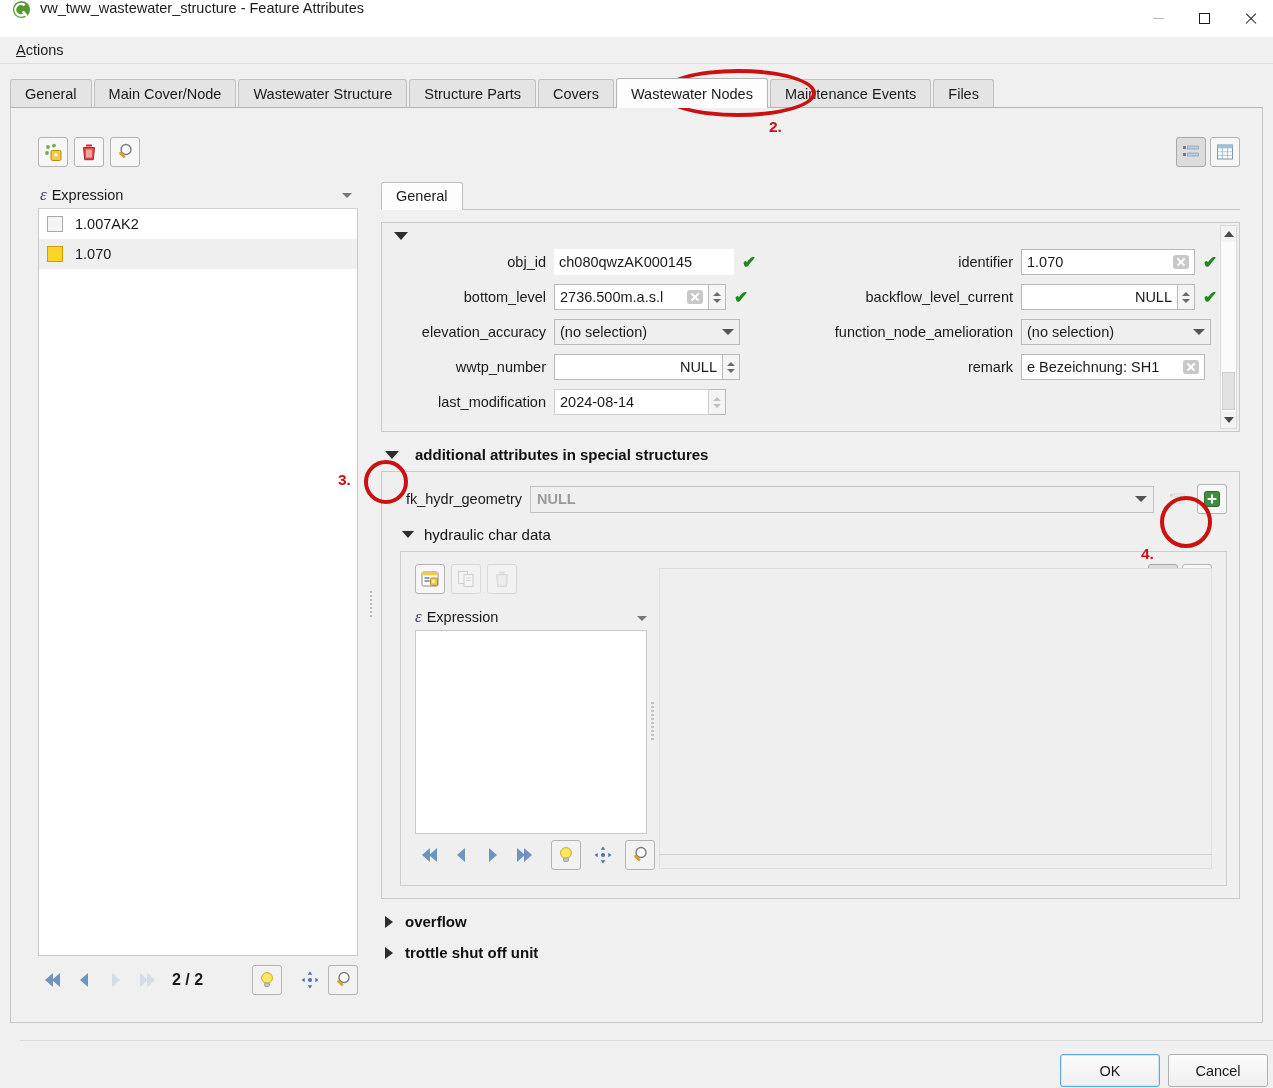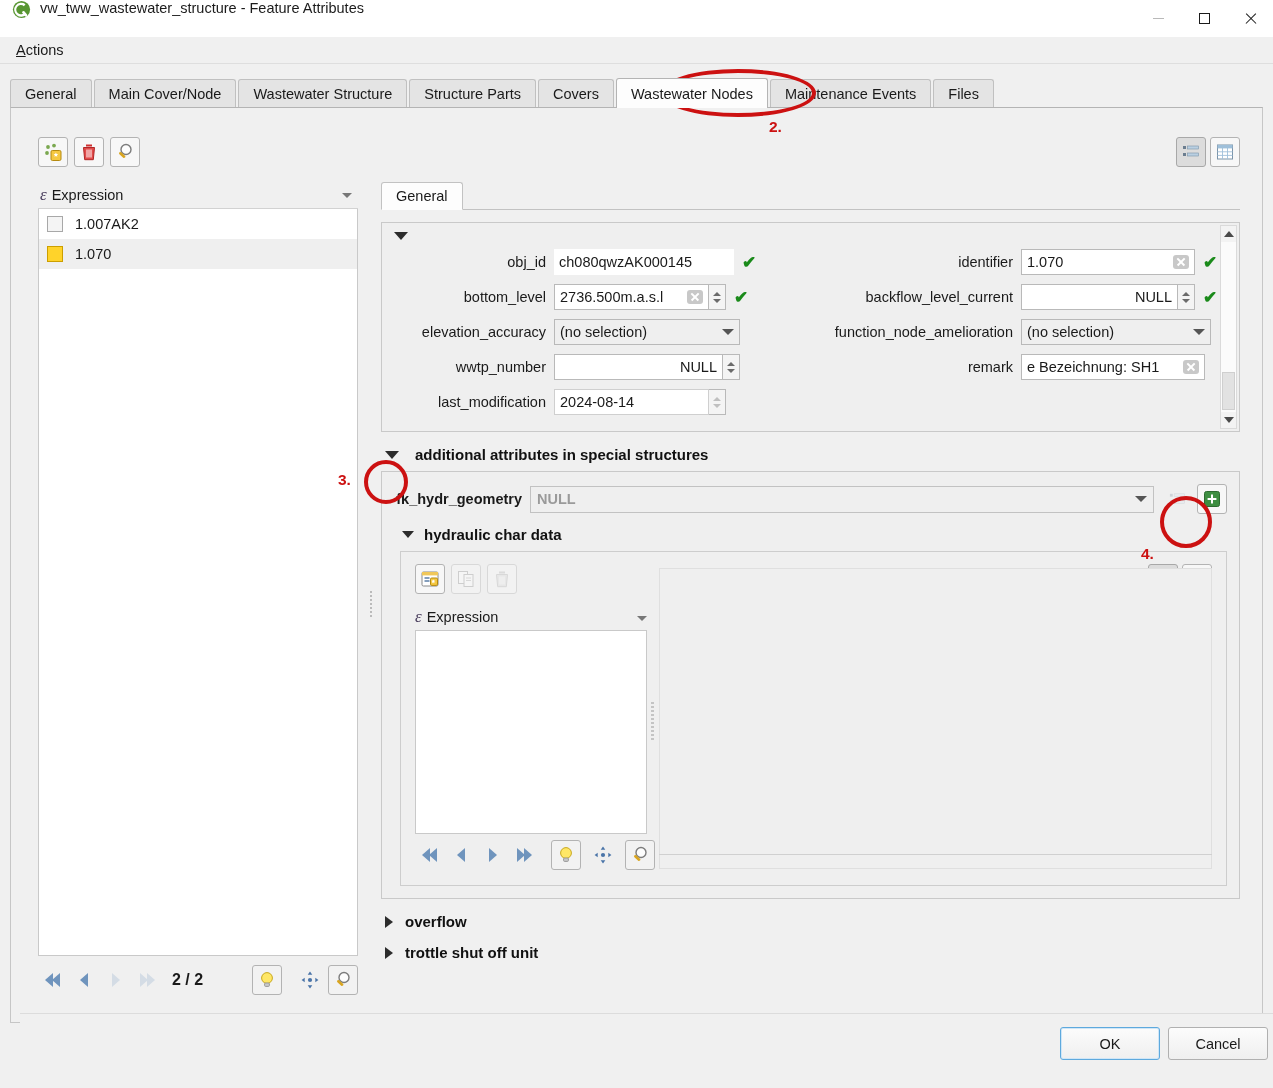--- a/index.html
+++ b/index.html
@@ -177,31 +177,31 @@
   .fscroll .thumb{position:absolute;left:1px;right:1px;bottom:18px;height:38px;background:#e2e2e2;border:1px solid #cfcfcf;}
 
   
   .sect-head{display:flex;align-items:center;gap:16px;margin-top:14px;padding-left:4px;}
   .sect-title{font-size:15px;font-weight:bold;color:#111;}
   .special-box{
     position:relative;margin-top:8px;background:#efefef;border:1px solid #c9c9c9;
     padding:12px 12px 12px 14px;
   }
   .fk-row{display:flex;align-items:center;gap:8px;}
-  .fk-lbl{font-size:14.5px;width:126px;text-align:right;font-weight:bold;}
+  .fk-lbl{font-size:14.5px;width:126px;text-align:right;}
   .fk-combo{
     flex:1 1 auto;height:27px;background:#efefef;border:1px solid #c2c2c2;
     display:flex;align-items:center;padding:0 6px;color:#9a9a9a;font-size:14.5px;font-weight:bold;
   }
   .fk-combo .arw{width:0;height:0;border-left:6px solid transparent;border-right:6px solid transparent;
     border-top:6px solid #555;margin-left:auto;}
   .fk-btns{display:flex;gap:5px;align-items:center;}
 
   .sub-head{display:flex;align-items:center;gap:10px;margin:12px 0 8px 6px;}
-  .sub-title{font-size:15px;font-weight:bold;color:#111;}
+  .sub-title{font-size:15px;font-weight:normal;color:#111;}
 
   .child-box{
     position:relative;background:#efefef;border:1px solid #cdcdcd;
     height:335px;margin-left:4px;
   }
   .cb-tb{position:absolute;left:14px;top:12px;display:flex;gap:6px;}
   .cb-tb-right{position:absolute;right:14px;top:12px;display:flex;gap:4px;}
   .cb-expr{position:absolute;left:14px;top:52px;width:232px;height:26px;
     display:flex;align-items:center;gap:5px;}
   .cb-list{position:absolute;left:14px;top:78px;width:232px;height:204px;
@@ -209,21 +209,21 @@
   .cb-nav{position:absolute;left:14px;top:288px;display:flex;align-items:center;gap:4px;}
   .cb-split{position:absolute;left:250px;top:150px;width:3px;height:40px;
     background:repeating-linear-gradient(to bottom,#c4c4c4 0 2px,transparent 2px 4px);}
   .cb-empty{position:absolute;left:258px;right:14px;top:16px;bottom:16px;background:#efefef;border:1px solid #dfdfdf;}
   .cb-sep{position:absolute;left:258px;right:14px;top:302px;height:1px;background:#d0d0d0;}
 
   .collapsed-row{display:flex;align-items:center;gap:12px;margin:14px 0 0 4px;}
   .collapsed-row .t{font-size:15px;font-weight:bold;color:#111;}
 
   
-  .footer{position:absolute;left:0;right:0;bottom:0;height:75px;background:#f0f0f0;margin-left:20px;}
+  .footer{position:absolute;left:0;right:0;bottom:0;height:48px;background:#f0f0f0;margin-left:20px;}
   .footer-sep{position:absolute;left:0;right:0;top:0;height:1px;background:#dcdcdc;}
   .btn{
     position:absolute;top:14px;height:33px;width:100px;
     background:linear-gradient(#fcfcfc,#efefef);
     border:1px solid #b0b0b0;border-radius:3px;
     display:flex;align-items:center;justify-content:center;font-size:14.5px;
   }
   .btn.ok{right:113px;border:1px solid #5ea9dd;box-shadow:inset 0 0 0 1px #cfe6f7;}
   .btn.cancel{right:5px;}
 

